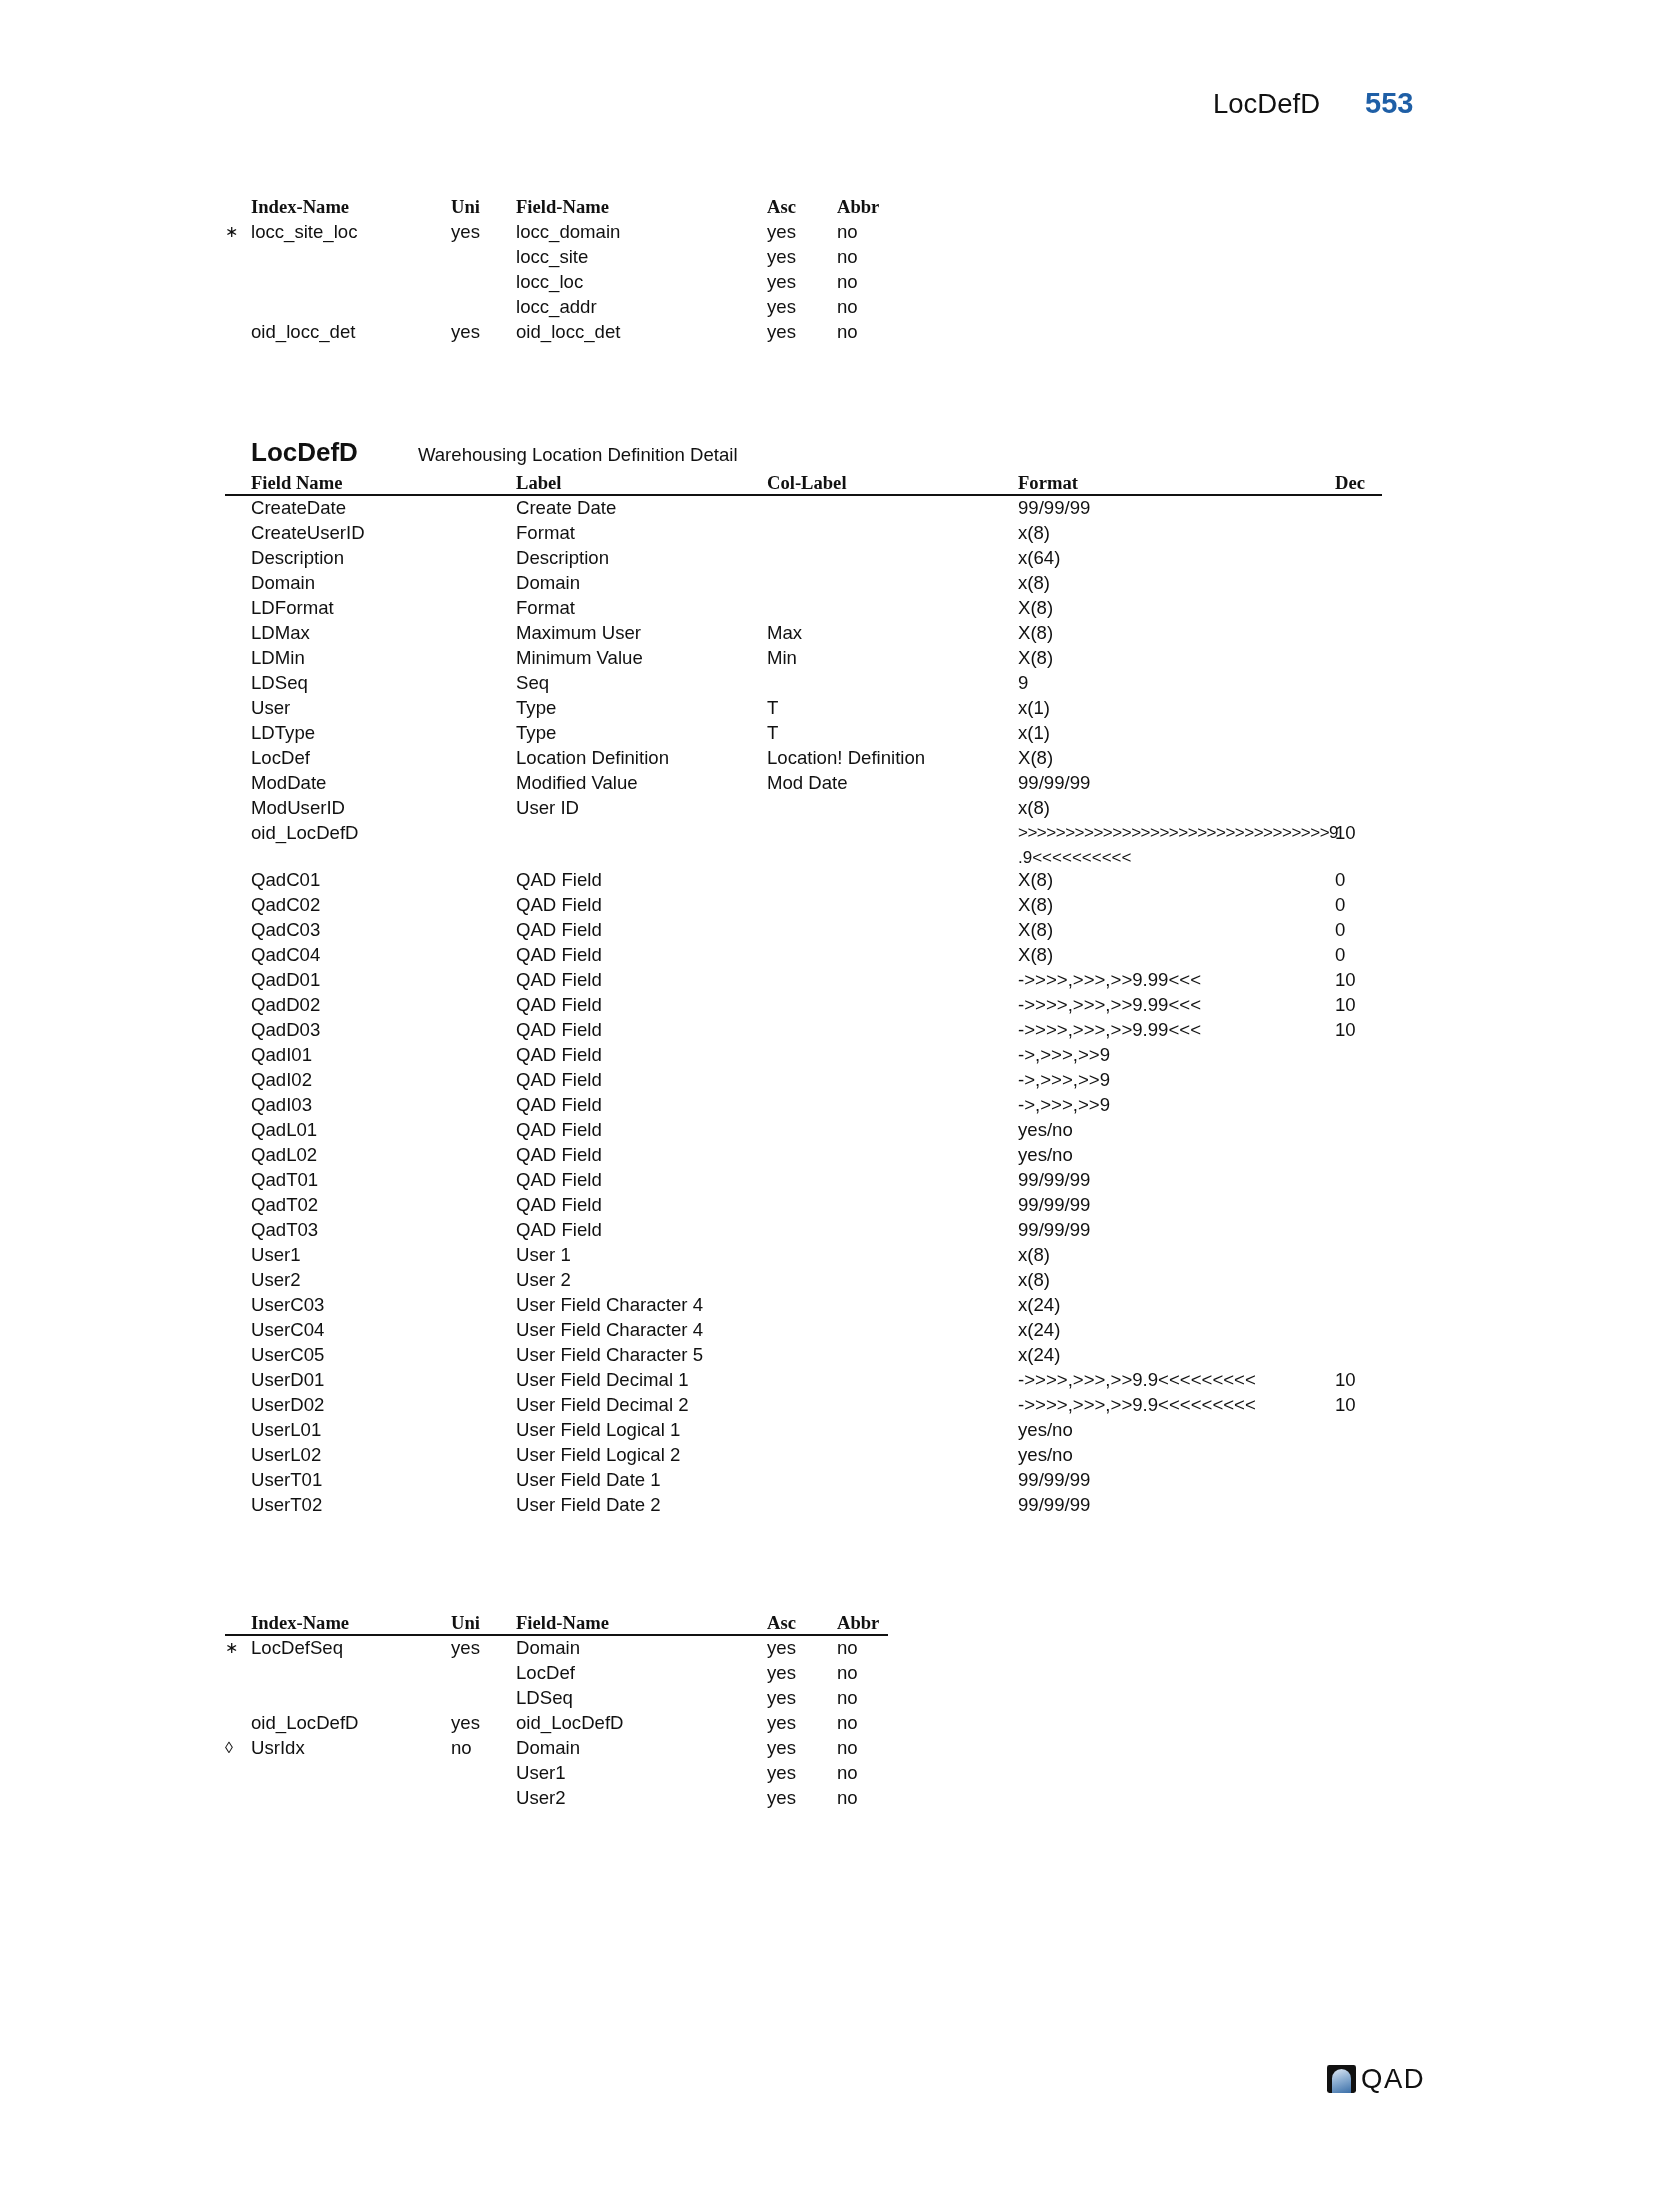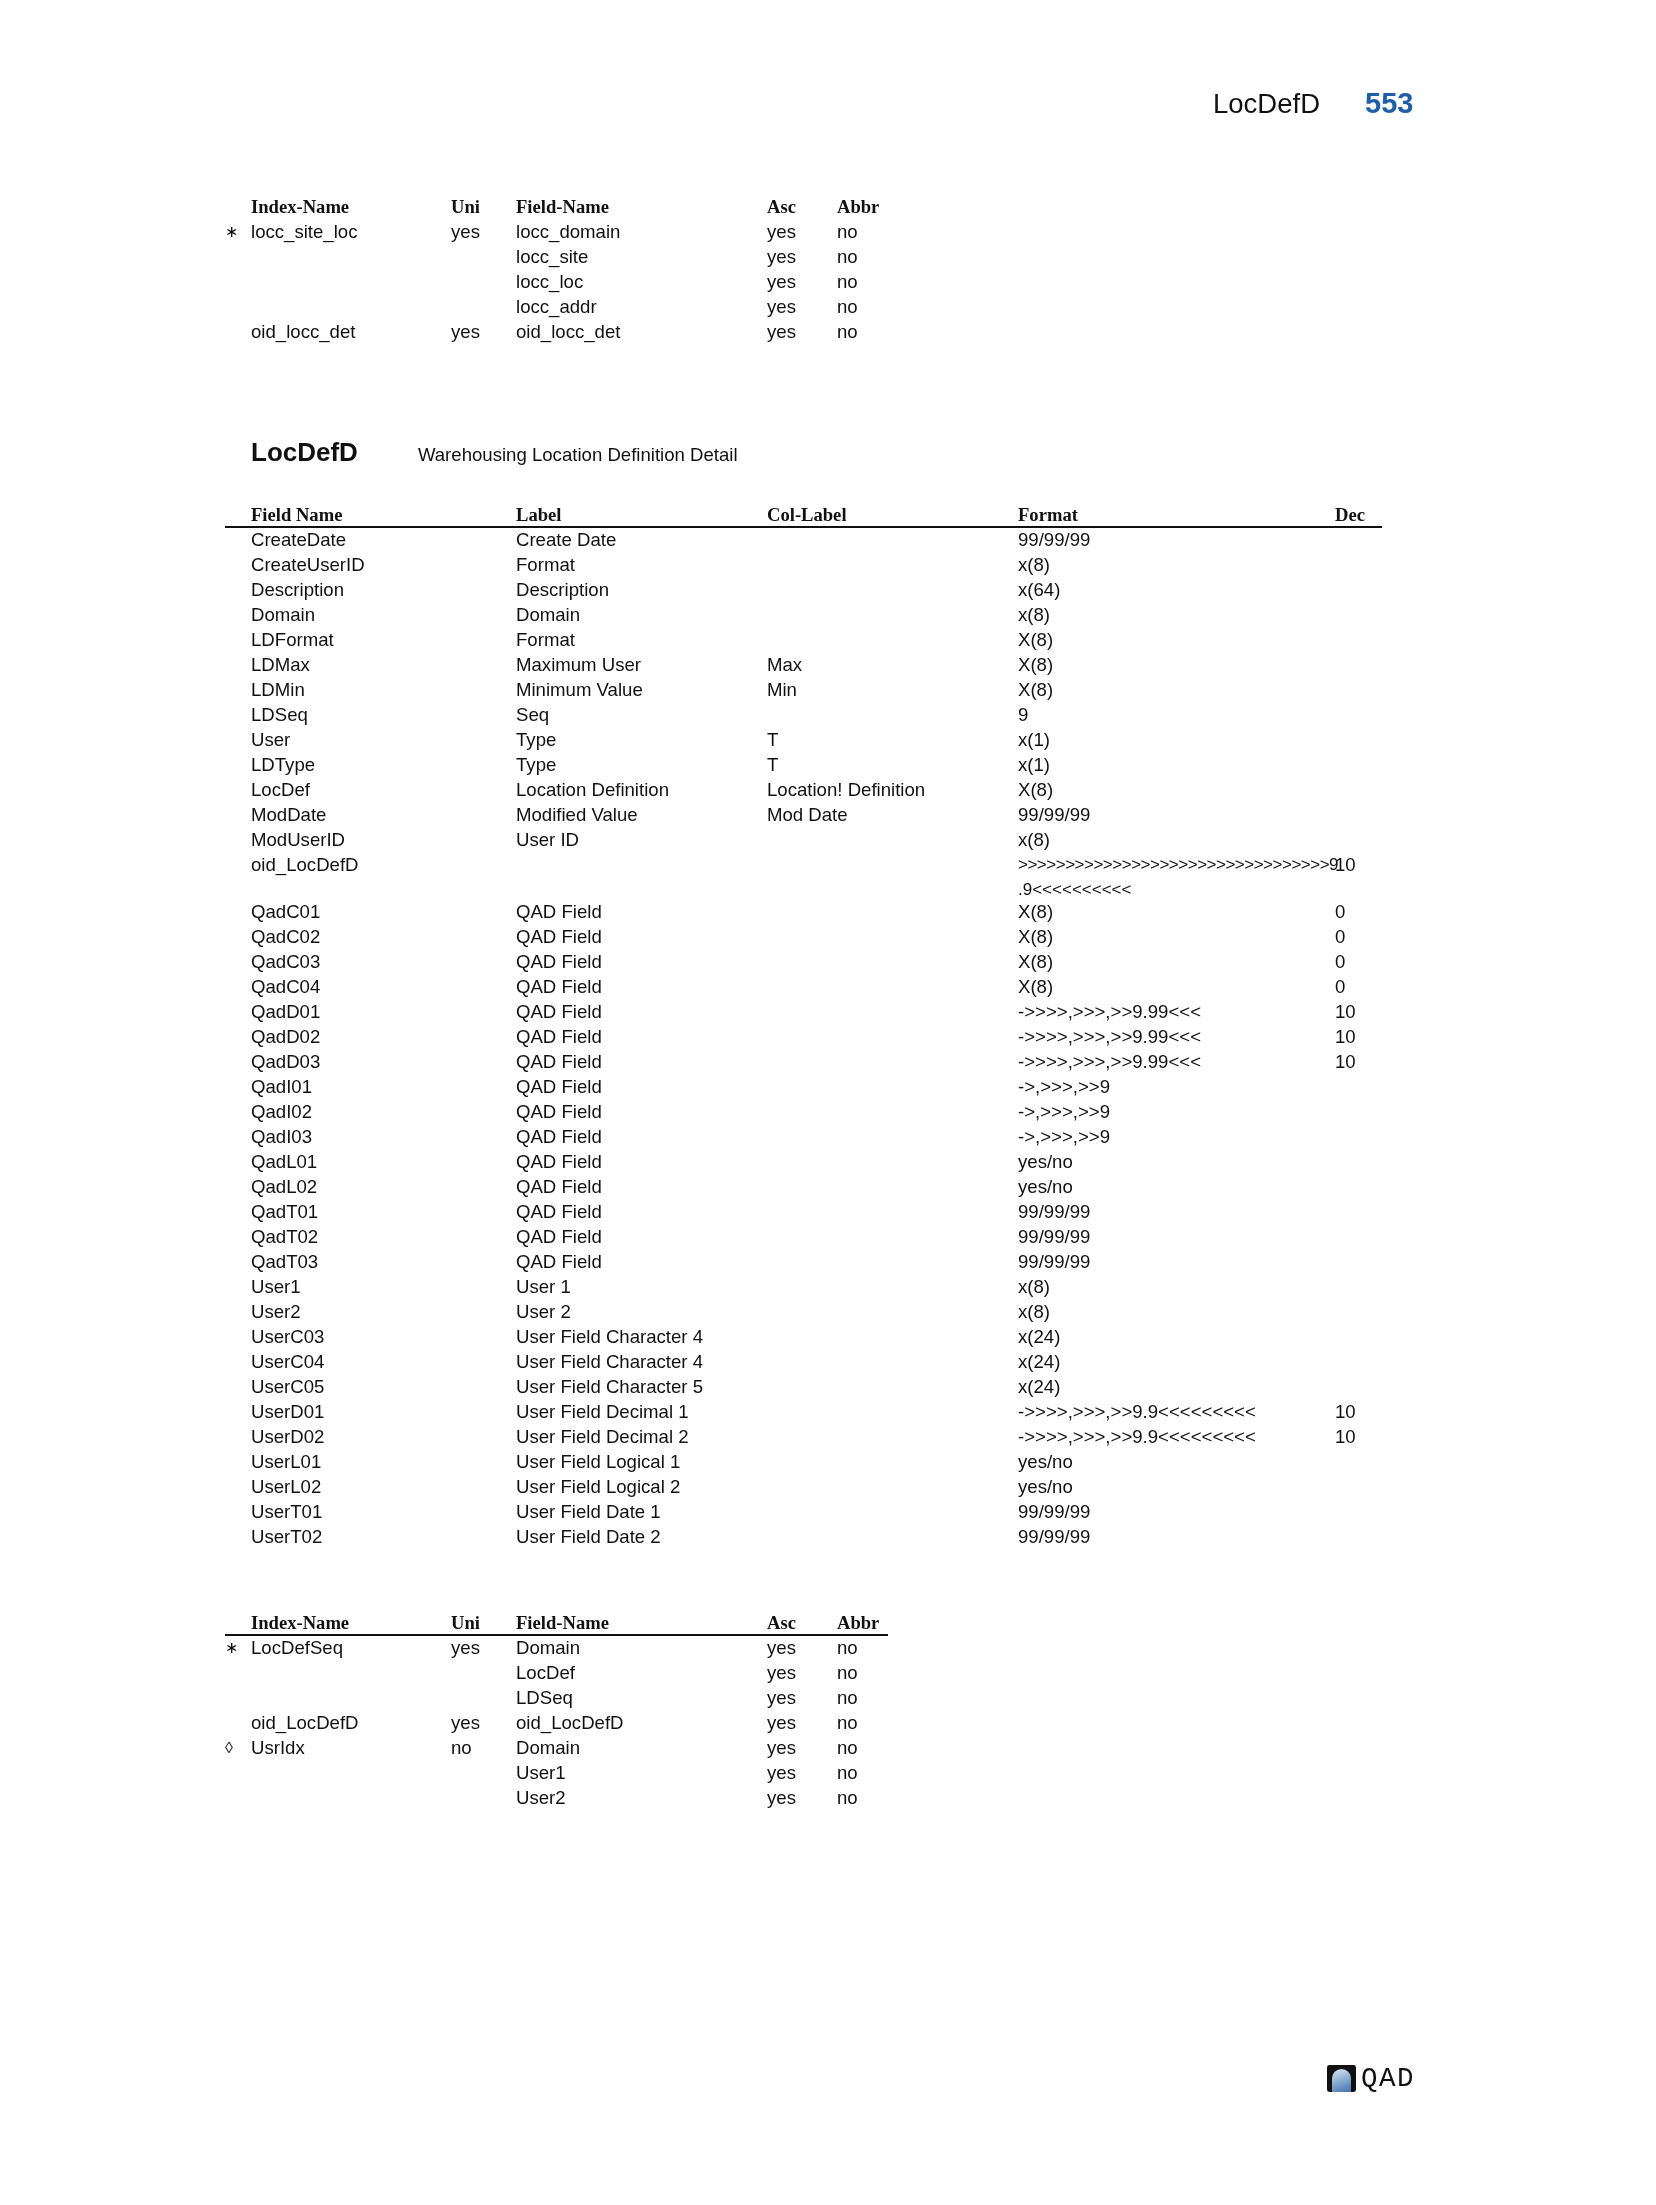--- a/index.html
+++ b/index.html
@@ -38,21 +38,21 @@
     .section-title .tdesc { font-size: 18.6px; margin-left: 60px; }
 
     
     .ft .c-fname { left: 26px; }
     .ft .c-label { left: 291px; }
     .ft .c-col   { left: 542px; }
     .ft .c-fmt   { left: 793px; }
     .ft .c-dec   { left: 1110px; }
 
     .logo {
-      position: absolute; left: 1327px; top: 2063px; display: flex; align-items: center; font-family: Liberation Mono, monospace;
+      position: absolute; left: 1327px; top: 2063px; display: flex; align-items: center;
     }
     .logo .mark {
       width: 29px; height: 27.5px; background: #111; border-radius: 2.4px; position: relative; overflow: hidden;
     }
     .logo .mark::after {
       content: ""; position: absolute; left: 4.9px; top: 4px; width: 19.4px; height: 24px;
       border-radius: 9.7px 9.7px 0 0;
       background: linear-gradient(160deg, #dfe9f5 0%, #8fb0d3 45%, #3b6fa8 100%);
     }
     .logo .word { font-size: 27.5px; letter-spacing: 1.6px; margin-left: 4.9px; color: #111; font-weight: normal; }
@@ -103,21 +103,21 @@
     <span class="cell c-asc">yes</span>
     <span class="cell c-abbr">no</span>
   </div>
 </div>
 
 <div class="section-title">
   <span class="tname">LocDefD</span>
   <span class="tdesc">Warehousing Location Definition Detail</span>
 </div>
 
-<div class="tbl ft" id="field-table" style="top:502px; width:1157px;">
+<div class="tbl ft" id="field-table" style="top:470px; width:1157px;">
   <div class="row hdr">
     <span class="cell c-fname">Field Name</span>
     <span class="cell c-label">Label</span>
     <span class="cell c-col">Col-Label</span>
     <span class="cell c-fmt">Format</span>
     <span class="cell c-dec" style="left:1110px;">Dec</span>
   </div>
   <div class="ix-rule" style="left:0; width:1157px; top:24px;"></div>
   <div id="field-rows">
       <div class="row">

